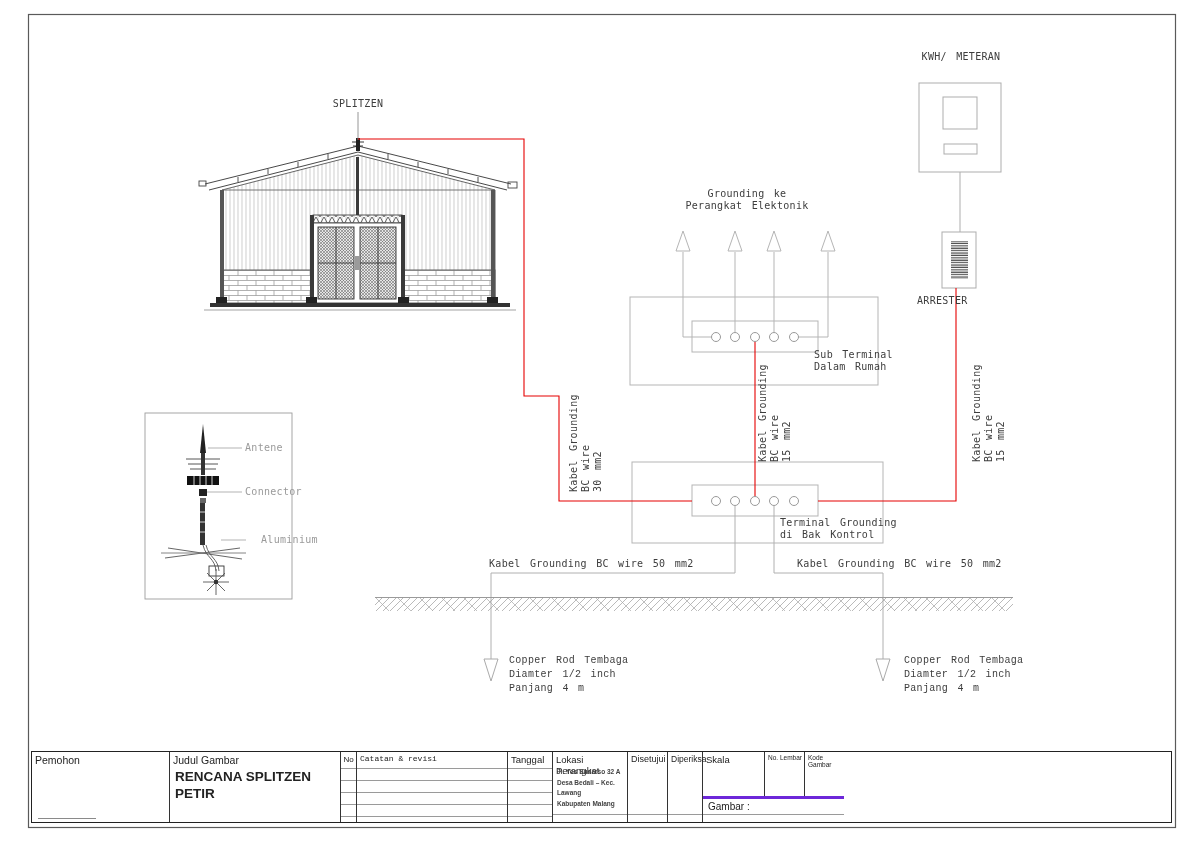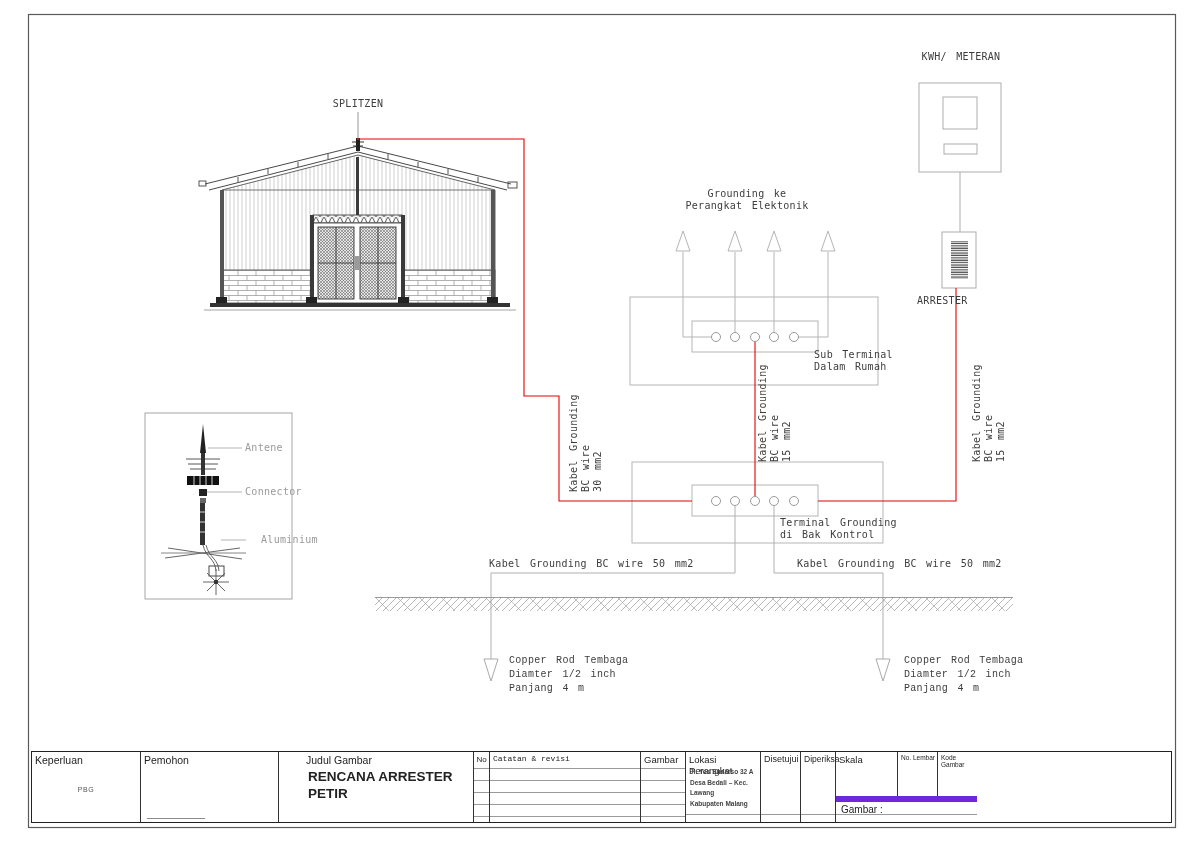--- a/index.html
+++ b/index.html
@@ -25,21 +25,21 @@
   .hd.c{left:0;right:0;text-align:center;}
   .rowline{position:absolute;left:0;right:0;border-top:1px solid #9a9a9a;}
   .sigline{position:absolute;border-top:1.5px solid #8a8a8a;}
   .scribble{position:absolute;height:3px;
       background:repeating-linear-gradient(90deg,#333 0 1.5px,transparent 1.5px 3px);}
   .val-c{position:absolute;left:0;right:0;text-align:center;color:#333;}
   .grp{display:flex;flex-direction:column;height:100%;box-sizing:border-box;}
   .grp .r1{display:flex;height:44px;}
   .grp .r1 > div{position:relative;border-right:1px solid #333;box-sizing:border-box;}
   .grp .r1 > div:last-child{border-right:none;}
-  .grp .r2{height:18px;border-top:6px solid #6d28d9;font-size:10px;color:#222;
+  .grp .r2{height:18px;border-top:3px solid #6d28d9;font-size:10px;color:#222;
            padding:2px 0 0 5px;box-sizing:border-box;}
   .grp .r3{flex:1;border-top:1px solid #9a9a9a;}
 </style>
 </head>
 <body>
 
 <div class="page">
 
 <svg width="1191" height="842" viewBox="0 0 1191 842">
   <defs>
@@ -271,50 +271,46 @@
   <span style="display:block">Copper Rod Tembaga</span>
   <span style="display:block">Diamter 1/2 inch</span>
   <span style="display:block">Panjang 4 m</span>
 </div>
 
 <div class="cad lbl gray" style="left:245px;top:442px;">Antene</div>
 <div class="cad lbl gray" style="left:245px;top:486px;">Connector</div>
 <div class="cad lbl gray" style="left:249px;top:534px;margin-left:12px;">Aluminium</div>
 
 <div class="tb">
-  <div class="tbc" style="width:109px;">
-    <div class="hd">Keperluan</div>
-    <div class="val-c" style="top:34px;font-size:7px;letter-spacing:.5px;color:#555;">PBG</div>
-  </div>
   <div class="tbc" style="width:138px;">
     <div class="hd">Pemohon</div>
     <div class="sigline" style="left:6px;width:58px;top:66px;"></div>
   </div>
-  <div class="tbc" style="width:171px;margin-left:24px;">
+  <div class="tbc" style="width:171px;">
     <div class="hd">Judul Gambar</div>
-    <div style="position:absolute;left:5px;top:16px;width:160px;font-size:13.5px;font-weight:bold;color:#222;line-height:17px;">RENCANA ARRESTER PETIR</div>
+    <div style="position:absolute;left:5px;top:16px;width:160px;font-size:13.5px;font-weight:bold;color:#222;line-height:17px;">RENCANA SPLITZEN PETIR</div>
   </div>
   <div class="tbc" style="width:16px;">
     <div class="hd sm c" style="top:3px;">No</div>
     <div class="rowline" style="top:16px;"></div>
         <div class="rowline" style="top:28px;"></div>
     <div class="rowline" style="top:40px;"></div>
         <div class="rowline" style="top:52px;"></div>
     <div class="rowline" style="top:64px;"></div>
   </div>
   <div class="tbc" style="width:151px;font-family:Liberation Mono, monospace;">
     <div class="hd sm">Catatan &amp; revisi</div>
     <div class="rowline" style="top:16px;"></div>
         <div class="rowline" style="top:28px;"></div>
     <div class="rowline" style="top:40px;"></div>
         <div class="rowline" style="top:52px;"></div>
     <div class="rowline" style="top:64px;"></div>
   </div>
   <div class="tbc" style="width:45px;">
-    <div class="hd" style="font-size:9.5px;">Gambar</div>
+    <div class="hd" style="font-size:9.5px;">Tanggal</div>
     <div class="rowline" style="top:16px;"></div>
         <div class="rowline" style="top:28px;"></div>
     <div class="rowline" style="top:40px;"></div>
         <div class="rowline" style="top:52px;"></div>
     <div class="rowline" style="top:64px;"></div>
   </div>
   <div class="tbc" style="width:75px;">
     <div class="hd" style="font-size:9.5px;">Lokasi Perangkat</div>
     <div style="position:absolute;left:4px;top:15px;font-size:6.5px;line-height:10.5px;color:#444;font-weight:bold;">
       <span style="display:block">Jl. Yos Sudarso 32 A</span>

